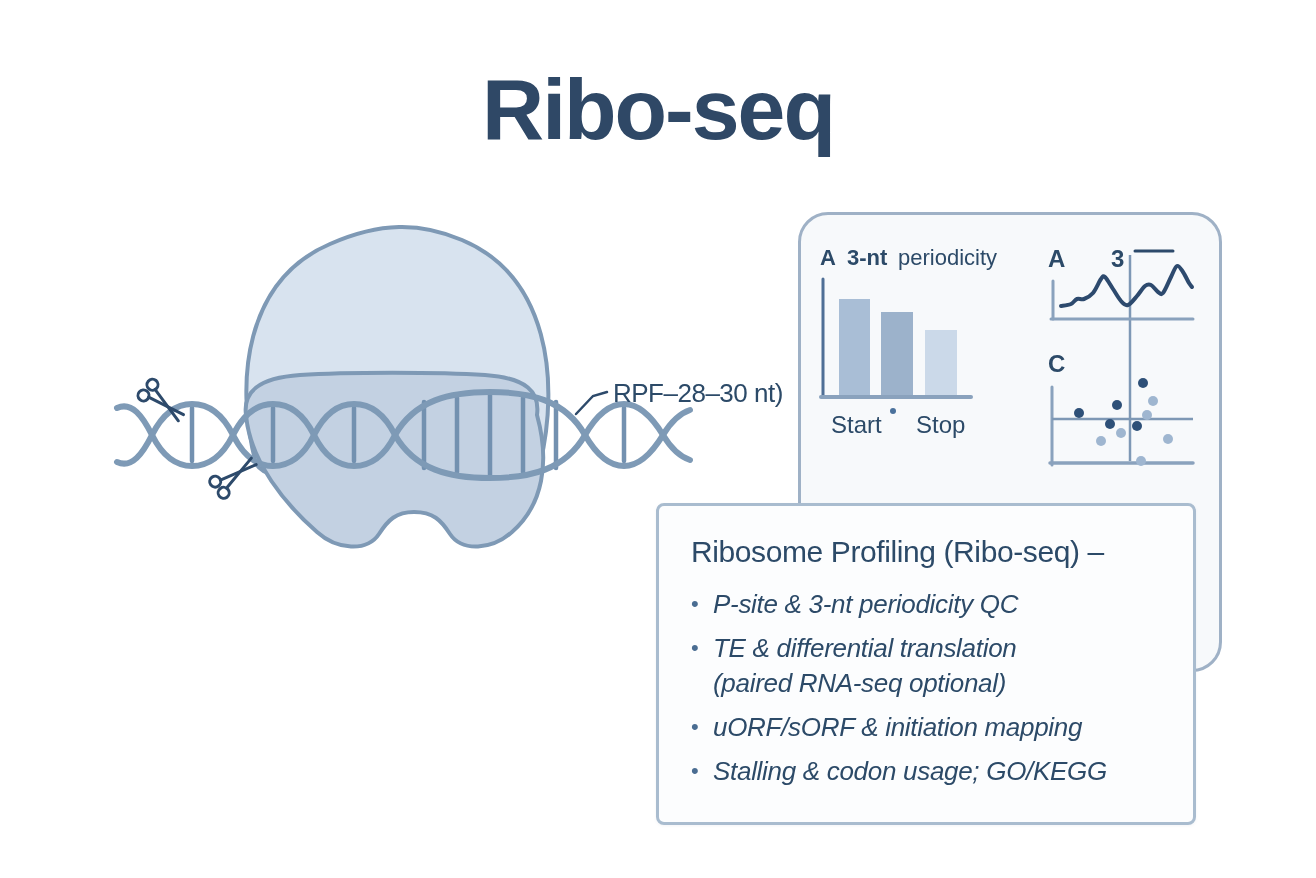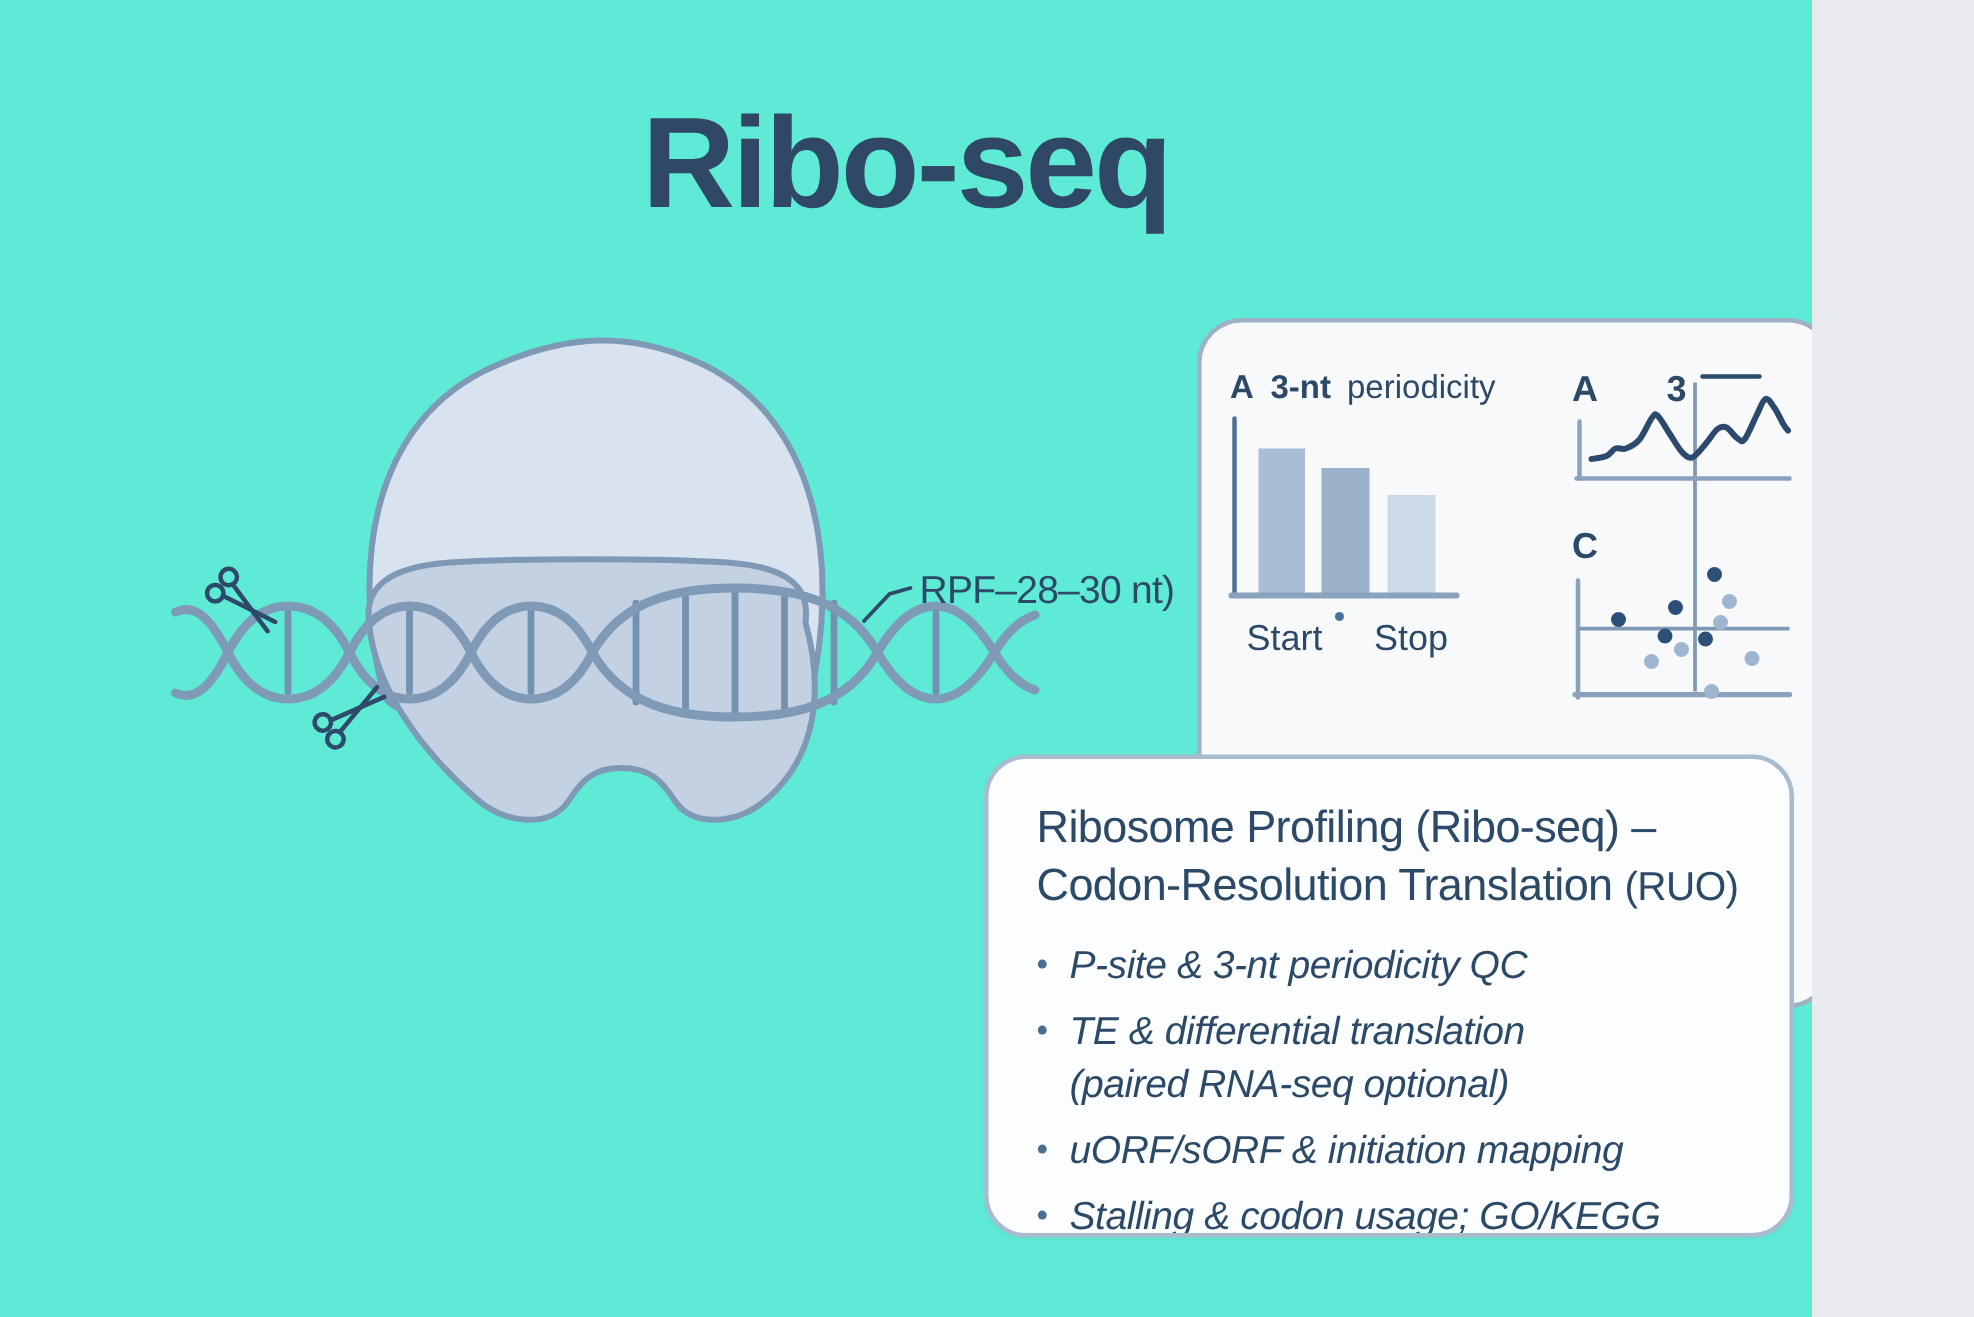--- a/index.html
+++ b/index.html
@@ -1,18 +1,18 @@
 <!DOCTYPE html>
 <html><head>
 <meta charset="utf-8">
 <style>
   html,body{margin:0;padding:0;background:#e8eaee;}
   .canvas{
-    position:relative;width:1208px;height:878px;overflow:hidden;
-    background:#5eead4;
+    position:relative;width:1316px;height:878px;overflow:hidden;
+    background:#ffffff;
     font-family:"Liberation Sans",sans-serif;color:#2c4a68;
   }
   
   .main-title{
     position:absolute;top:60px;left:0;width:100%;
     text-align:center;font-size:86px;font-weight:bold;
     letter-spacing:-2px;color:#2f4866;
   }
   
   .illustration{position:absolute;left:0;top:0;width:1316px;height:878px;z-index:1;}
@@ -25,21 +25,21 @@
   }
   .qc-panel svg{position:absolute;left:0;top:0;}
   .svgt{font-family:"Liberation Sans",sans-serif;fill:#2c4a68;}
   .b{font-weight:bold;}
   .lbl{font-size:22px;}
   .lbl-big{font-size:24px;}
   .axis-lbl{font-size:24px;}
   
   .info-card{
     position:absolute;left:656px;top:503px;width:540px;height:322px;
-    box-sizing:border-box;border:3px solid #a9bccf;border-radius:28px;
+    box-sizing:border-box;border:3px solid #a9bccf;border-radius:8px;
     background:#fcfdfe;z-index:3;padding:26px 32px 20px 32px;overflow:hidden;
     box-shadow:0 1px 3px rgba(100,120,150,0.08);
   }
   .card-title{font-size:30px;line-height:1.3;letter-spacing:-0.4px;color:#2c4a68;}
   .card-title .paren{font-size:27px;}
   .card-bullets{list-style:none;margin:16px 0 0 0;padding:0;font-size:26px;line-height:1.32;}
   .card-bullets li{display:flex;margin-bottom:10px;}
   .card-bullets .dot{flex:0 0 22px;color:#4a6d92;font-size:22px;padding-top:2px;}
   .card-bullets .btxt{flex:1;letter-spacing:-0.3px;font-style:italic;}
 </style>
@@ -149,21 +149,20 @@
           <circle cx="300" cy="226" r="5" fill="#9fb6d0"></circle>
           <circle cx="367" cy="224" r="5" fill="#9fb6d0"></circle>
           <circle cx="340" cy="246" r="5" fill="#9fb6d0"></circle>
         </g>
     </svg>
   </div>
 
   <div class="info-card">
     <div class="card-title">
       <div>Ribosome Profiling (Ribo-seq) –</div>
-      <div><span>Codon-Resolution Translation </span><span class="paren">(RUO)</span></div>
     </div>
     <ul class="card-bullets">
         <li>
           <span class="dot">•</span>
           <span class="btxt">P-site &amp; 3-nt periodicity QC</span>
         </li>
         <li>
           <span class="dot">•</span>
           <span class="btxt">TE &amp; differential translation<br>(paired RNA-seq optional)</span>
         </li>

